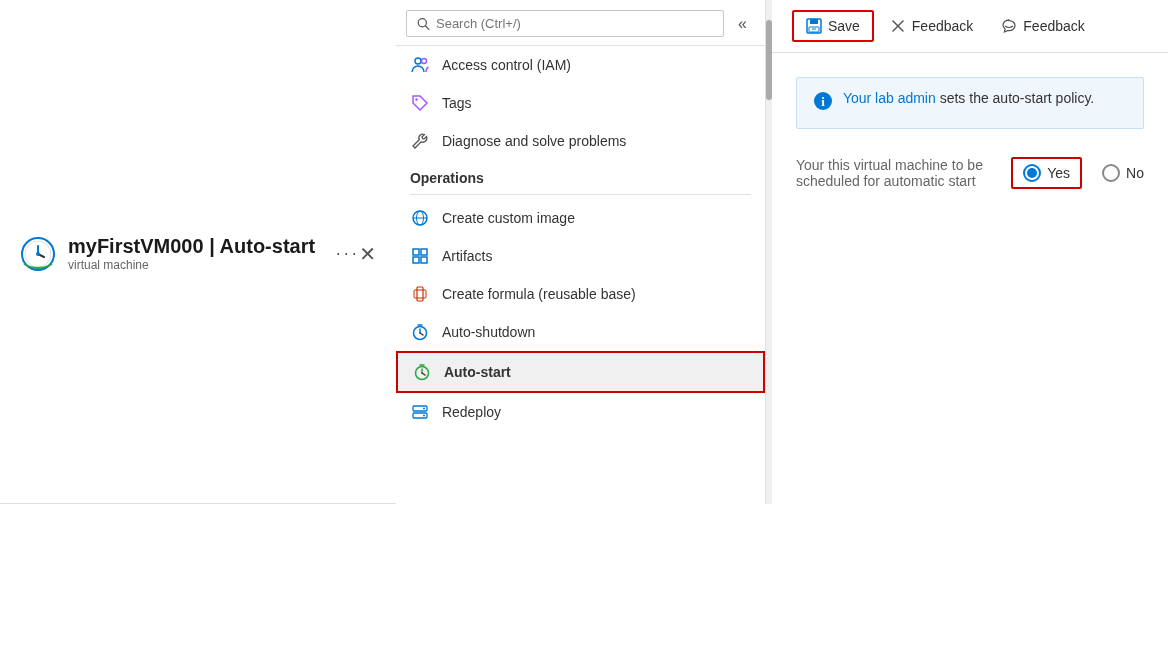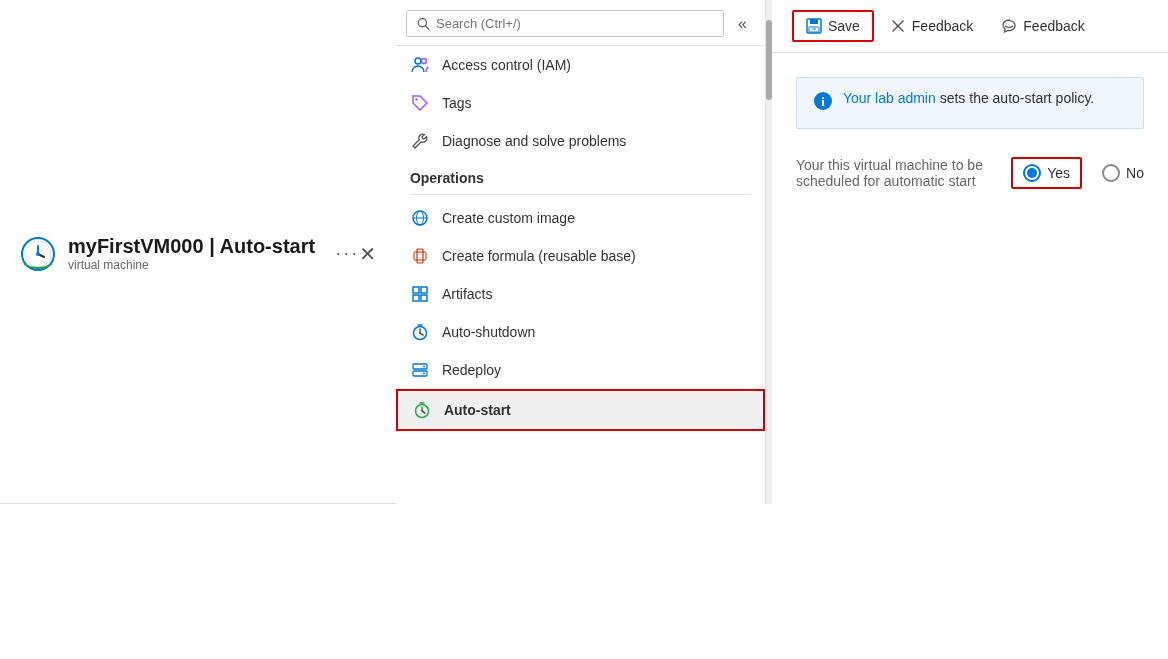--- a/index.html
+++ b/index.html
@@ -138,73 +138,73 @@
               <ellipse cx="9" cy="9" rx="3.5" ry="7" stroke="#0078d4" stroke-width="1"></ellipse>
               <line x1="2" y1="9" x2="16" y2="9" stroke="#0078d4" stroke-width="1"></line>
             </svg>
           </span>
           <span>Create custom image</span>
         </div>
 
         <div class="nav-item">
           <span class="nav-icon">
             <svg width="18" height="18" viewBox="0 0 18 18" fill="none">
-              <rect x="6" y="2" width="6" height="14" rx="1" stroke="#cc3300" stroke-width="1.2" fill="none"></rect>
-              <rect x="3" y="5" width="12" height="8" rx="1" stroke="#cc3300" stroke-width="1" fill="none"></rect>
-            </svg>
-          </span>
-          <span>Create formula (reusable base)</span>
-        </div>
-
-        <div class="nav-item">
-          <span class="nav-icon">
-            <svg width="18" height="18" viewBox="0 0 18 18" fill="none">
               <rect x="2" y="2" width="6" height="6" stroke="#0078d4" stroke-width="1.5" fill="none"></rect>
               <rect x="10" y="2" width="6" height="6" stroke="#0078d4" stroke-width="1.5" fill="none"></rect>
               <rect x="2" y="10" width="6" height="6" stroke="#0078d4" stroke-width="1.5" fill="none"></rect>
               <rect x="10" y="10" width="6" height="6" stroke="#0078d4" stroke-width="1.5" fill="none"></rect>
             </svg>
           </span>
           <span>Artifacts</span>
         </div>
 
         <div class="nav-item">
           <span class="nav-icon">
             <svg width="18" height="18" viewBox="0 0 18 18" fill="none">
+              <rect x="6" y="2" width="6" height="14" rx="1" stroke="#cc3300" stroke-width="1.2" fill="none"></rect>
+              <rect x="3" y="5" width="12" height="8" rx="1" stroke="#cc3300" stroke-width="1" fill="none"></rect>
+            </svg>
+          </span>
+          <span>Create formula (reusable base)</span>
+        </div>
+
+        <div class="nav-item">
+          <span class="nav-icon">
+            <svg width="18" height="18" viewBox="0 0 18 18" fill="none">
               <circle cx="9" cy="10" r="6.5" stroke="#0078d4" stroke-width="1.5"></circle>
               <line x1="9" y1="6" x2="9" y2="10" stroke="#0078d4" stroke-width="1.5" stroke-linecap="round"></line>
               <line x1="9" y1="10" x2="12" y2="12" stroke="#333" stroke-width="1.5" stroke-linecap="round"></line>
               <line x1="7" y1="2" x2="11" y2="2" stroke="#0078d4" stroke-width="1.5" stroke-linecap="round"></line>
             </svg>
           </span>
           <span>Auto-shutdown</span>
         </div>
 
+        <div class="nav-item active" style="border: 2px solid #cc0000; background:#f0f0f0;">
+          <span class="nav-icon">
+            <svg width="18" height="18" viewBox="0 0 18 18" fill="none">
+              <circle cx="9" cy="10" r="6.5" stroke="#28a745" stroke-width="1.5"></circle>
+              <line x1="9" y1="6" x2="9" y2="10" stroke="#28a745" stroke-width="1.5" stroke-linecap="round"></line>
+              <line x1="9" y1="10" x2="12" y2="12" stroke="#333" stroke-width="1.5" stroke-linecap="round"></line>
+              <line x1="7" y1="2" x2="11" y2="2" stroke="#28a745" stroke-width="1.5" stroke-linecap="round"></line>
+            </svg>
+          </span>
+          <span>Auto-start</span>
+        </div>
+
         <div class="nav-item">
           <span class="nav-icon">
             <svg width="18" height="18" viewBox="0 0 18 18" fill="none">
               <rect x="2" y="3" width="14" height="5" rx="1" stroke="#0078d4" stroke-width="1.3" fill="none"></rect>
               <rect x="2" y="10" width="14" height="5" rx="1" stroke="#0078d4" stroke-width="1.3" fill="none"></rect>
               <circle cx="13" cy="5.5" r="1" fill="#0078d4"></circle>
               <circle cx="13" cy="12.5" r="1" fill="#0078d4"></circle>
             </svg>
           </span>
           <span>Redeploy</span>
-        </div>
-
-        <div class="nav-item active" style="border: 2px solid #cc0000; background:#f0f0f0;">
-          <span class="nav-icon">
-            <svg width="18" height="18" viewBox="0 0 18 18" fill="none">
-              <circle cx="9" cy="10" r="6.5" stroke="#28a745" stroke-width="1.5"></circle>
-              <line x1="9" y1="6" x2="9" y2="10" stroke="#28a745" stroke-width="1.5" stroke-linecap="round"></line>
-              <line x1="9" y1="10" x2="12" y2="12" stroke="#333" stroke-width="1.5" stroke-linecap="round"></line>
-              <line x1="7" y1="2" x2="11" y2="2" stroke="#28a745" stroke-width="1.5" stroke-linecap="round"></line>
-            </svg>
-          </span>
-          <span>Auto-start</span>
         </div>
       </div>
     </div>
 
     <div class="scrollbar-track">
       <div class="scrollbar-thumb"></div>
     </div>
 
     <div class="content-area">
 

